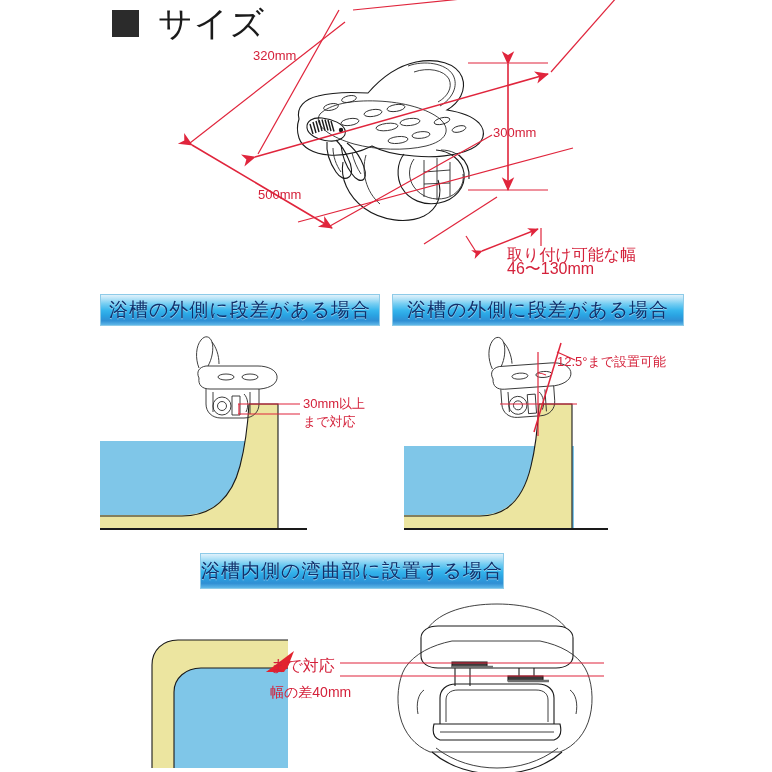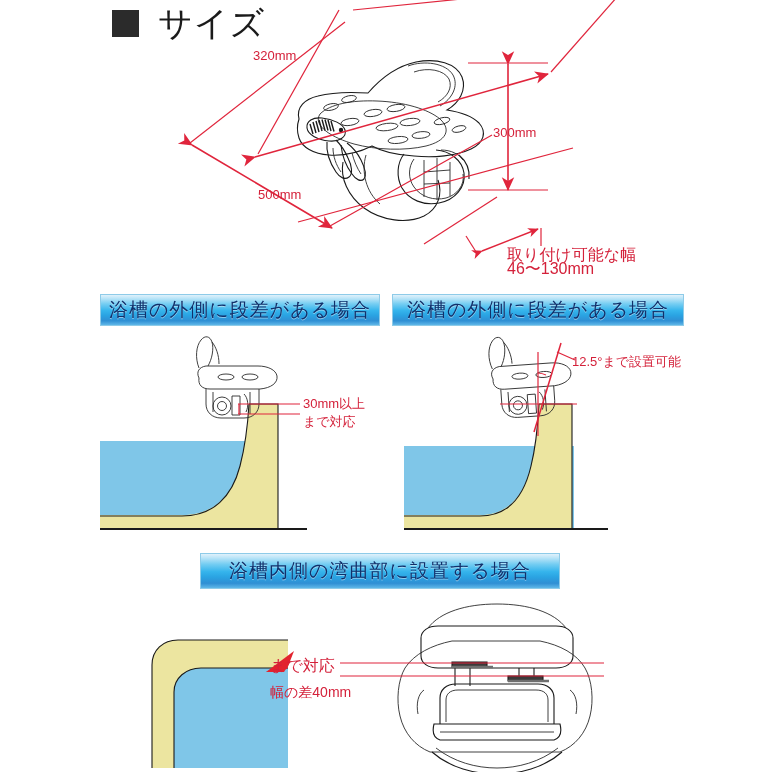--- a/index.html
+++ b/index.html
@@ -261,23 +261,23 @@
 
     <g>
       <line class="redthin" x1="500" y1="404" x2="577" y2="404"></line>
       <line class="red" x1="538" y1="352" x2="538" y2="436" stroke-width="1.2"></line>
       <line class="red" x1="561" y1="343" x2="534" y2="432" stroke-width="1.5"></line>
       <path class="redthin" d="M538,373 A22,22 0 0 1 546,375"></path>
       <line class="redthin" x1="557" y1="352" x2="575" y2="360"></line>
     </g>
   </svg>
 
-  <div class="dim" style="left:557px;top:354px;padding-left:15px;">12.5°まで設置可能</div>
-
-  <div class="bluebar" style="left:200px;top:553px;width:360px;height:36px;">
+  <div class="dim" style="left:557px;top:354px;">12.5°まで設置可能</div>
+
+  <div class="bluebar" style="left:200px;top:553px;width:304px;height:36px;">
     <span>浴槽内側の湾曲部に設置する場合</span>
   </div>
 
   <svg class="layer">
 
     <path class="tub" d="M152,665 C152,650 163,640 178,640 L288,640 L288,768 L152,768 Z"></path>
     <path class="ink" d="M152,768 L152,665 C152,650 163,640 178,640 L288,640" stroke-width="1.6"></path>
 
     <path class="water" d="M174,768 L174,692 C174,678 186,668 201,668 L288,668 L288,768 Z"></path>
     <path class="ink" d="M174,768 L174,692 C174,678 186,668 201,668 L288,668" stroke-width="1.6"></path>

